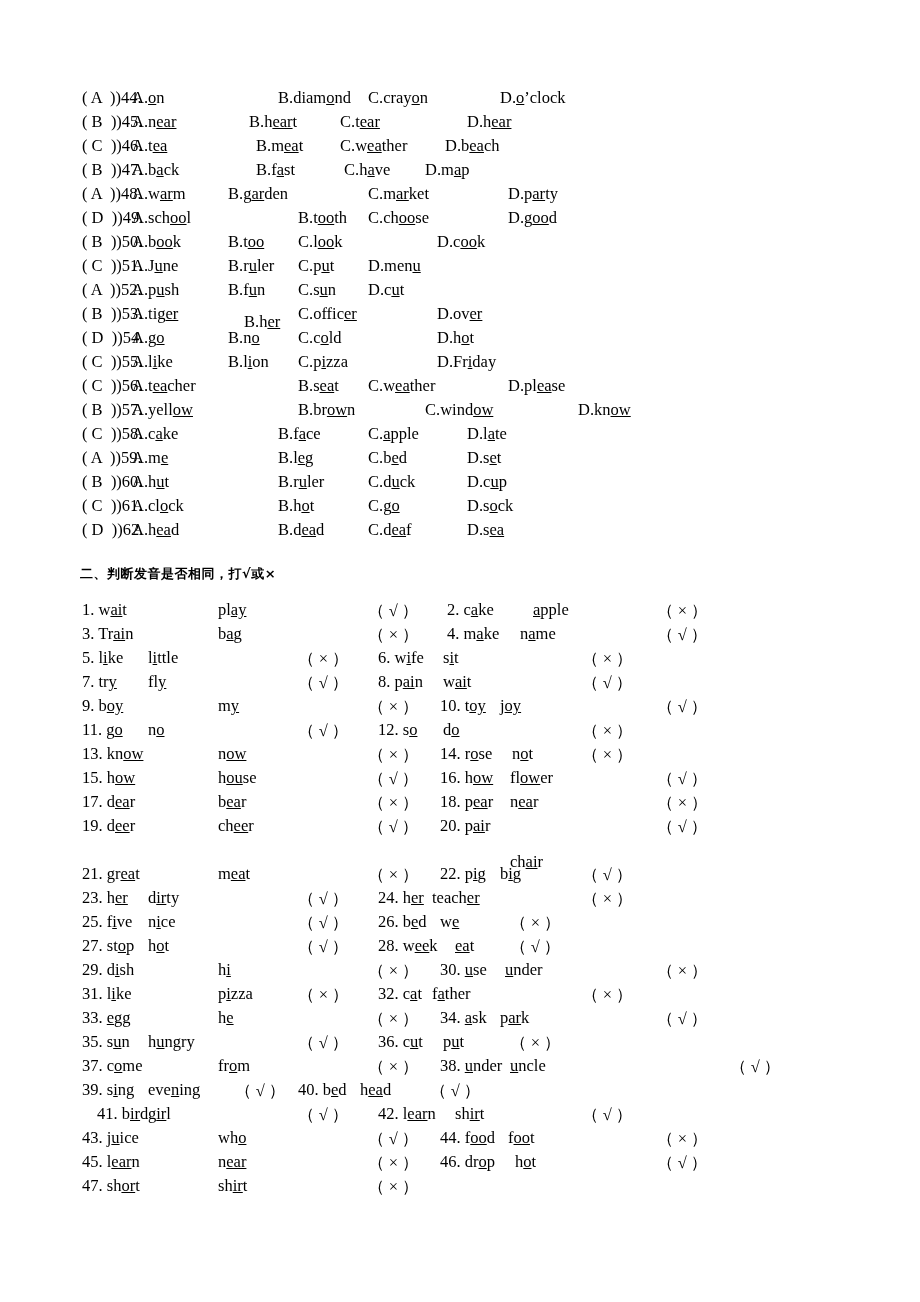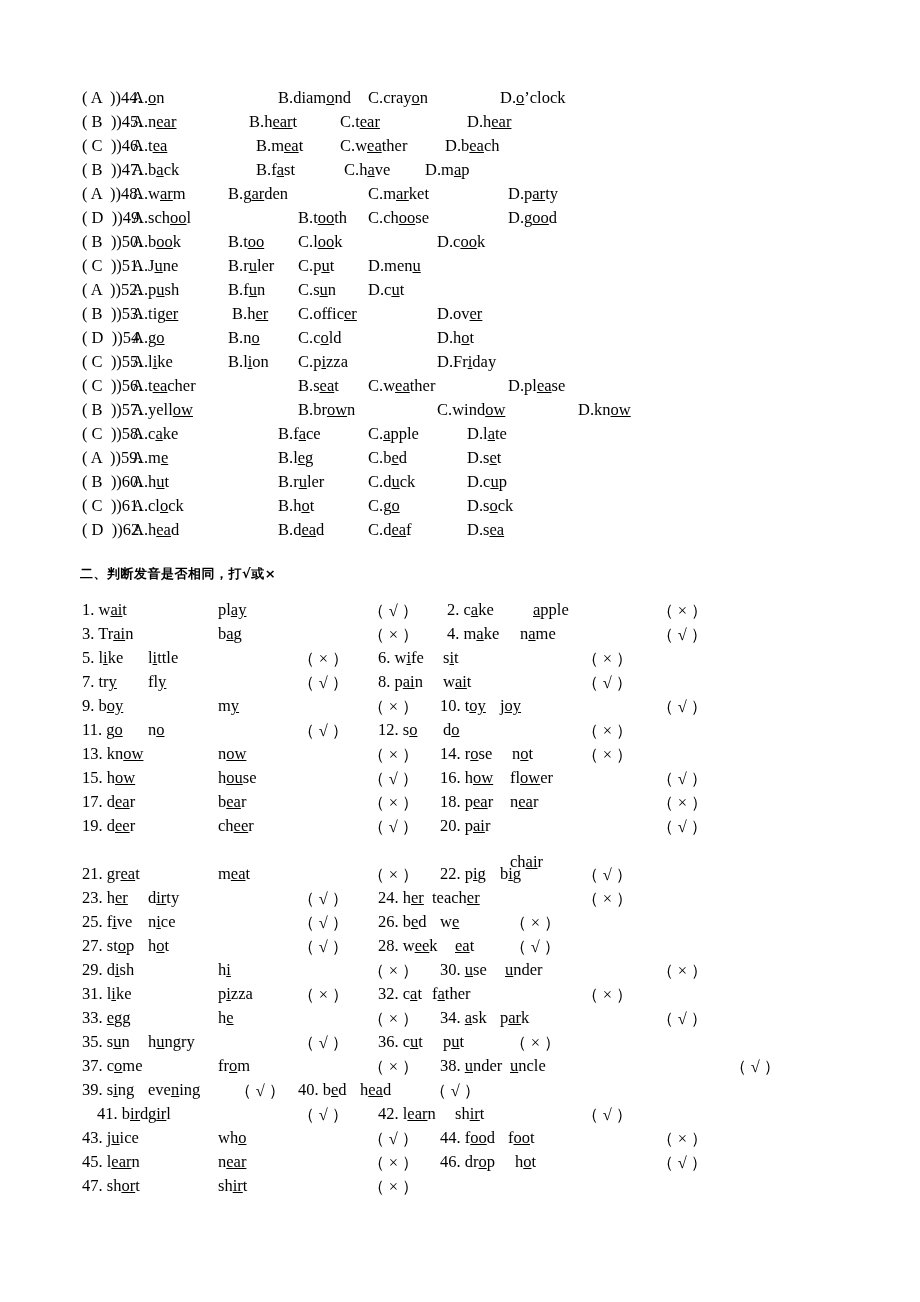--- a/index.html
+++ b/index.html
@@ -107,21 +107,21 @@
     <div class="mc-row" style="top: 280px;">
       <span class="mc-answer">( A  ))52.</span>
       <span class="mc-opt" style="left: 132px;">A.<span>p<u>u</u>sh</span></span>
       <span class="mc-opt" style="left: 228px;">B.<span>f<u>u</u>n</span></span>
       <span class="mc-opt" style="left: 298px;">C.<span>s<u>u</u>n</span></span>
       <span class="mc-opt" style="left: 368px;">D.<span>c<u>u</u>t</span></span>
     </div>
     <div class="mc-row" style="top: 304px;">
       <span class="mc-answer">( B  ))53.</span>
       <span class="mc-opt" style="left: 132px;">A.<span>tig<u>er</u></span></span>
-      <span class="mc-opt" style="left: 232px;">B.<span>h<u>er</u></span></span>
+      <span class="mc-opt" style="left: 244px; margin-top: 8px;">B.<span>h<u>er</u></span></span>
       <span class="mc-opt" style="left: 298px;">C.<span>offic<u>er</u></span></span>
       <span class="mc-opt" style="left: 437px;">D.<span>ov<u>er</u></span></span>
     </div>
     <div class="mc-row" style="top: 328px;">
       <span class="mc-answer">( D  ))54.</span>
       <span class="mc-opt" style="left: 132px;">A.<span>g<u>o</u></span></span>
       <span class="mc-opt" style="left: 228px;">B.<span>n<u>o</u></span></span>
       <span class="mc-opt" style="left: 298px;">C.<span>c<u>o</u>ld</span></span>
       <span class="mc-opt" style="left: 437px;">D.<span>h<u>o</u>t</span></span>
     </div>
@@ -136,21 +136,21 @@
       <span class="mc-answer">( C  ))56.</span>
       <span class="mc-opt" style="left: 132px;">A.<span>t<u>ea</u>cher</span></span>
       <span class="mc-opt" style="left: 298px;">B.<span>s<u>ea</u>t</span></span>
       <span class="mc-opt" style="left: 368px;">C.<span>w<u>ea</u>ther</span></span>
       <span class="mc-opt" style="left: 508px;">D.<span>pl<u>ea</u>se</span></span>
     </div>
     <div class="mc-row" style="top: 400px;">
       <span class="mc-answer">( B  ))57.</span>
       <span class="mc-opt" style="left: 132px;">A.<span>yell<u>ow</u></span></span>
       <span class="mc-opt" style="left: 298px;">B.<span>br<u>ow</u>n</span></span>
-      <span class="mc-opt" style="left: 437px;">C.<span>wind<u>ow</u></span></span>
+      <span class="mc-opt" style="left: 425px;">C.<span>wind<u>ow</u></span></span>
       <span class="mc-opt" style="left: 578px;">D.<span>kn<u>ow</u></span></span>
     </div>
     <div class="mc-row" style="top: 424px;">
       <span class="mc-answer">( C  ))58.</span>
       <span class="mc-opt" style="left: 132px;">A.<span>c<u>a</u>ke</span></span>
       <span class="mc-opt" style="left: 278px;">B.<span>f<u>a</u>ce</span></span>
       <span class="mc-opt" style="left: 368px;">C.<span><u>a</u>pple</span></span>
       <span class="mc-opt" style="left: 467px;">D.<span>l<u>a</u>te</span></span>
     </div>
     <div class="mc-row" style="top: 448px;">

